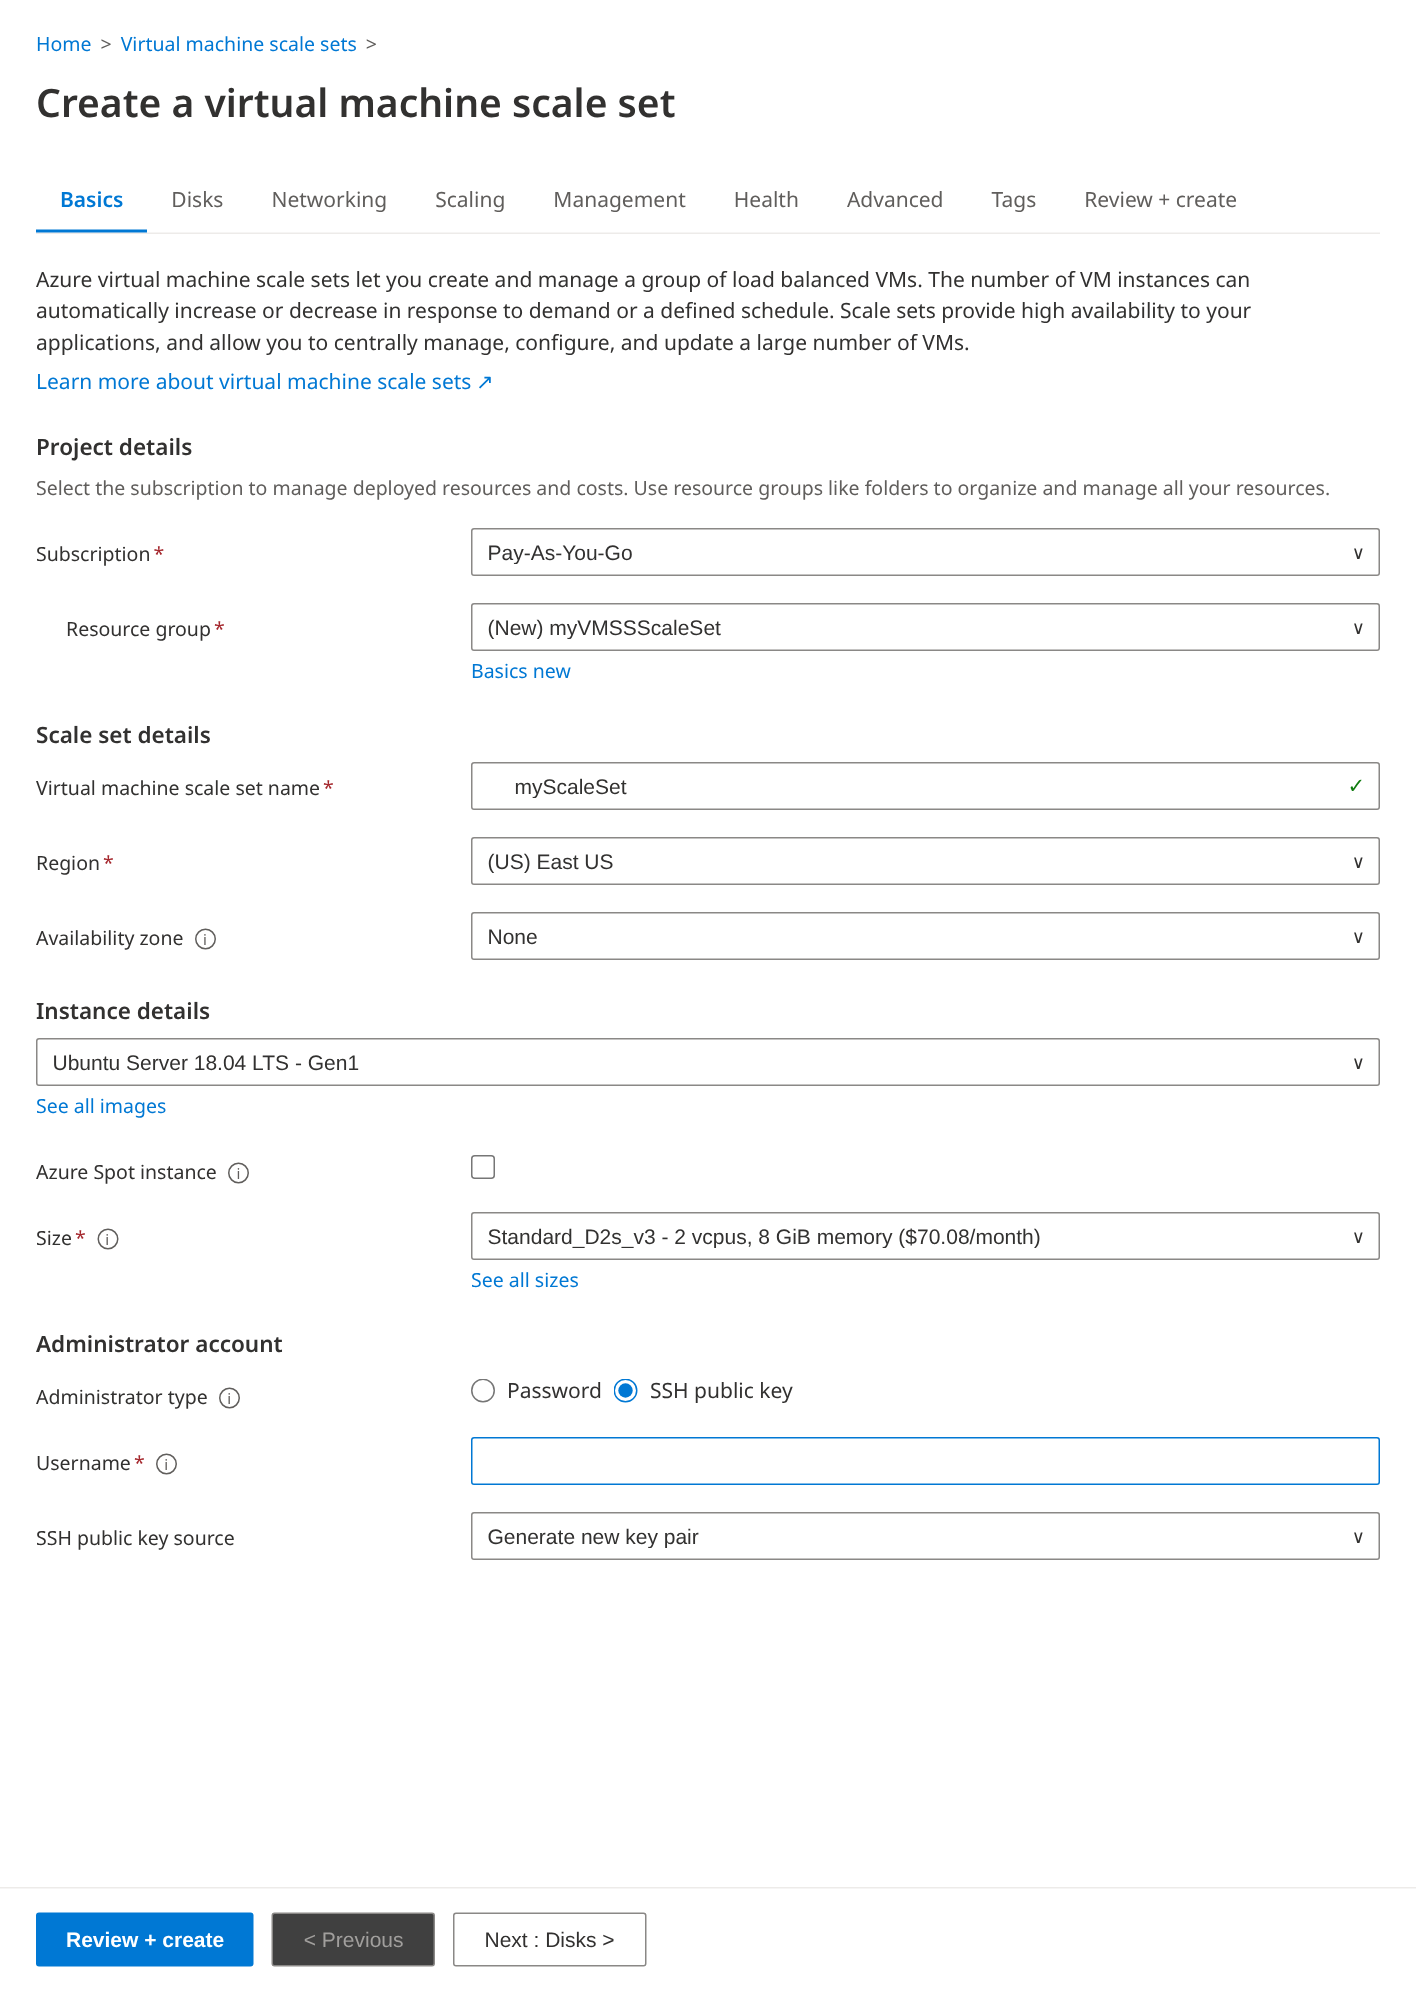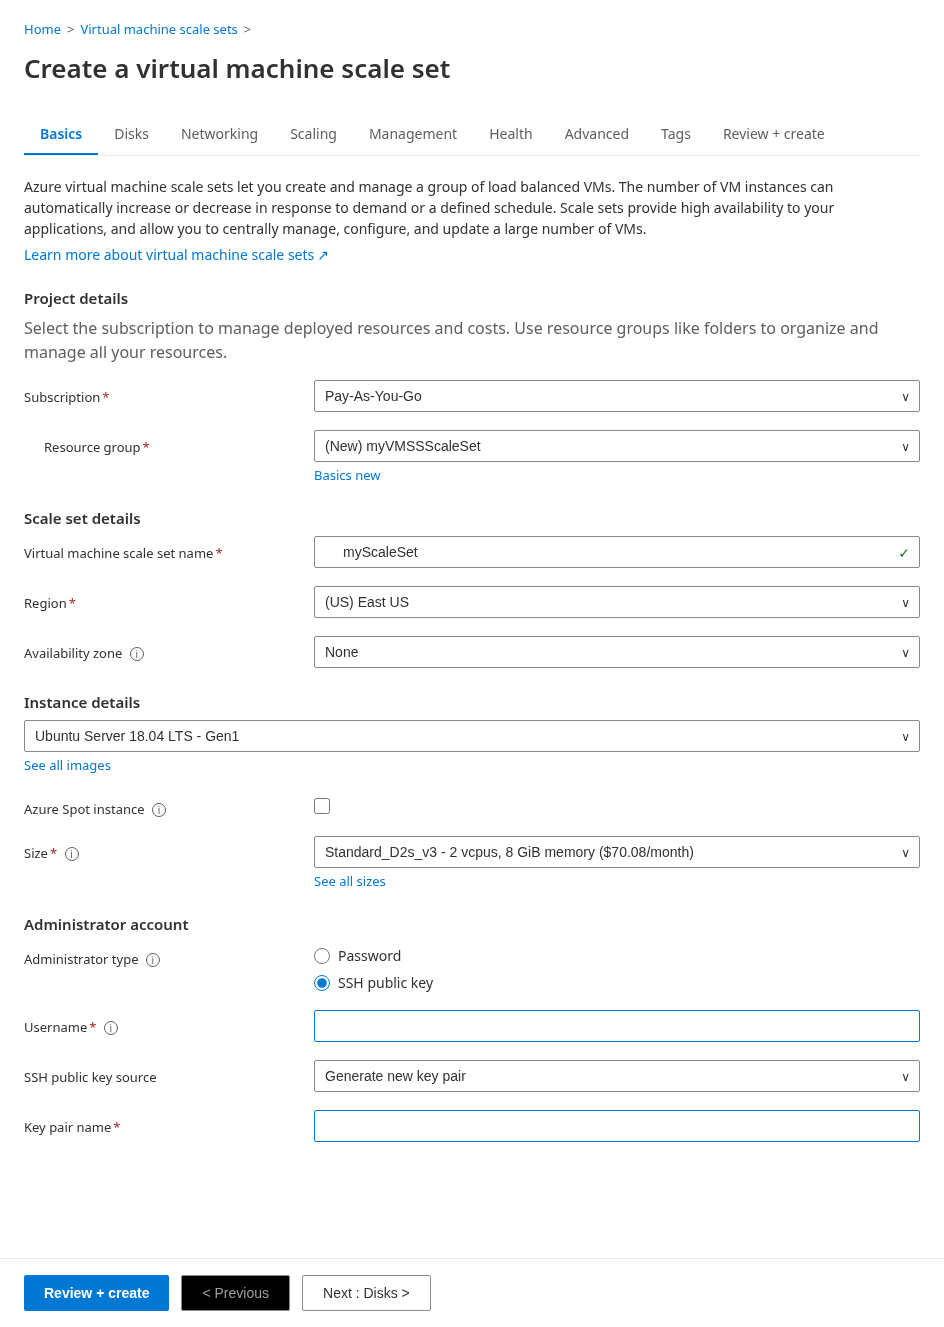--- a/index.html
+++ b/index.html
@@ -65,21 +65,21 @@
       gap: 3px;
     }
     .section-title {
       font-size: 15px;
       font-weight: 600;
       color: #323130;
       margin-top: 24px;
       margin-bottom: 8px;
     }
     .section-desc {
-      font-size: 16px;
+      font-size: 13px;
       color: #605e5c;
       margin-bottom: 16px;
       line-height: 1.5;
     }
     .form-row {
       display: flex;
       align-items: flex-start;
       margin-bottom: 18px;
     }
     .form-label {
@@ -186,21 +186,21 @@
       padding-top: 6px;
     }
     .checkbox-wrapper input[type="checkbox"] {
       width: 16px;
       height: 16px;
       border: 1px solid #8a8886;
       cursor: pointer;
     }
     .radio-group {
       display: flex;
-      flex-direction: column;
+      flex-direction: row;
       gap: 8px;
       padding-top: 4px;
     }
     .radio-option {
       display: flex;
       align-items: center;
       gap: 8px;
       cursor: pointer;
     }
     .radio-option input[type="radio"] {
@@ -243,21 +243,21 @@
       border: 1px solid #8a8886;
       padding: 8px 20px;
       font-size: 14px;
       border-radius: 2px;
       cursor: pointer;
       height: 36px;
     }
     .btn-secondary.disabled {
       color: #a19f9d;
       cursor: not-allowed;
-      background: #000000;
+      background: #404040;
     }
     .main-content {
       padding-bottom: 80px;
     }
   </style>
 </head>
 <body>
 
 <div class="page-wrapper">
   <div class="main-content">
@@ -463,28 +463,20 @@
         <div class="select-wrapper">
           <select class="select-box">
             <option>Generate new key pair</option>
           </select>
           <span class="select-arrow">∨</span>
         </div>
       </div>
     </div>
 
     
-    <div class="form-row">
-      <div class="form-label">
-        <span>Key pair name</span><span class="required">*</span>
-      </div>
-      <div class="form-control">
-        <input type="text" class="input-field" value="" style="">
-      </div>
-    </div>
 
   </div>
 </div>
 
 <div class="footer">
   <button class="btn-primary">Review + create</button>
   <button class="btn-secondary disabled">&lt; Previous</button>
   <button class="btn-secondary">Next : Disks &gt;</button>
 </div>
 

